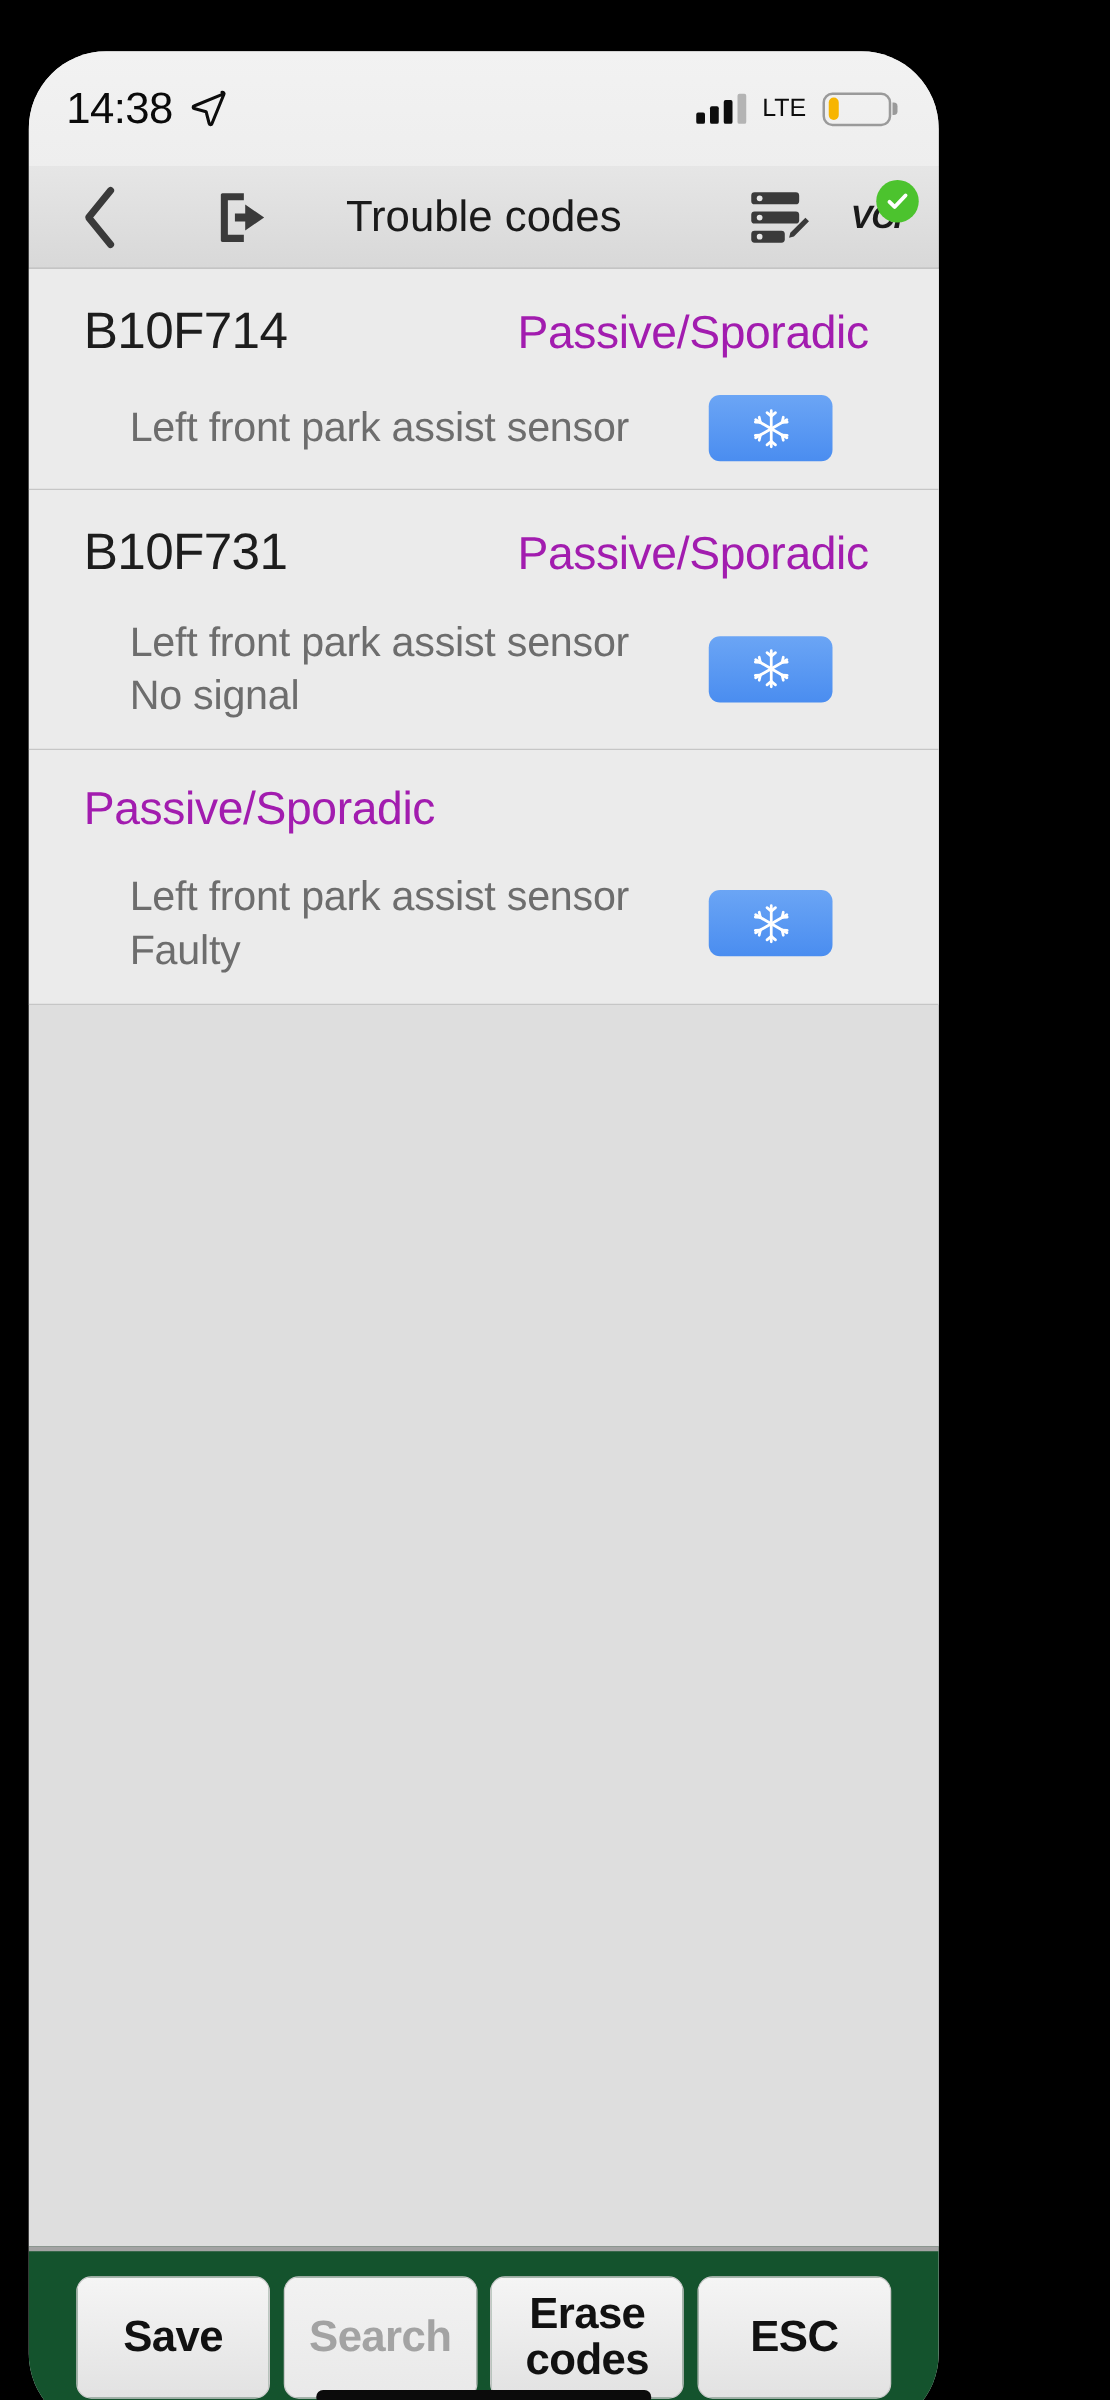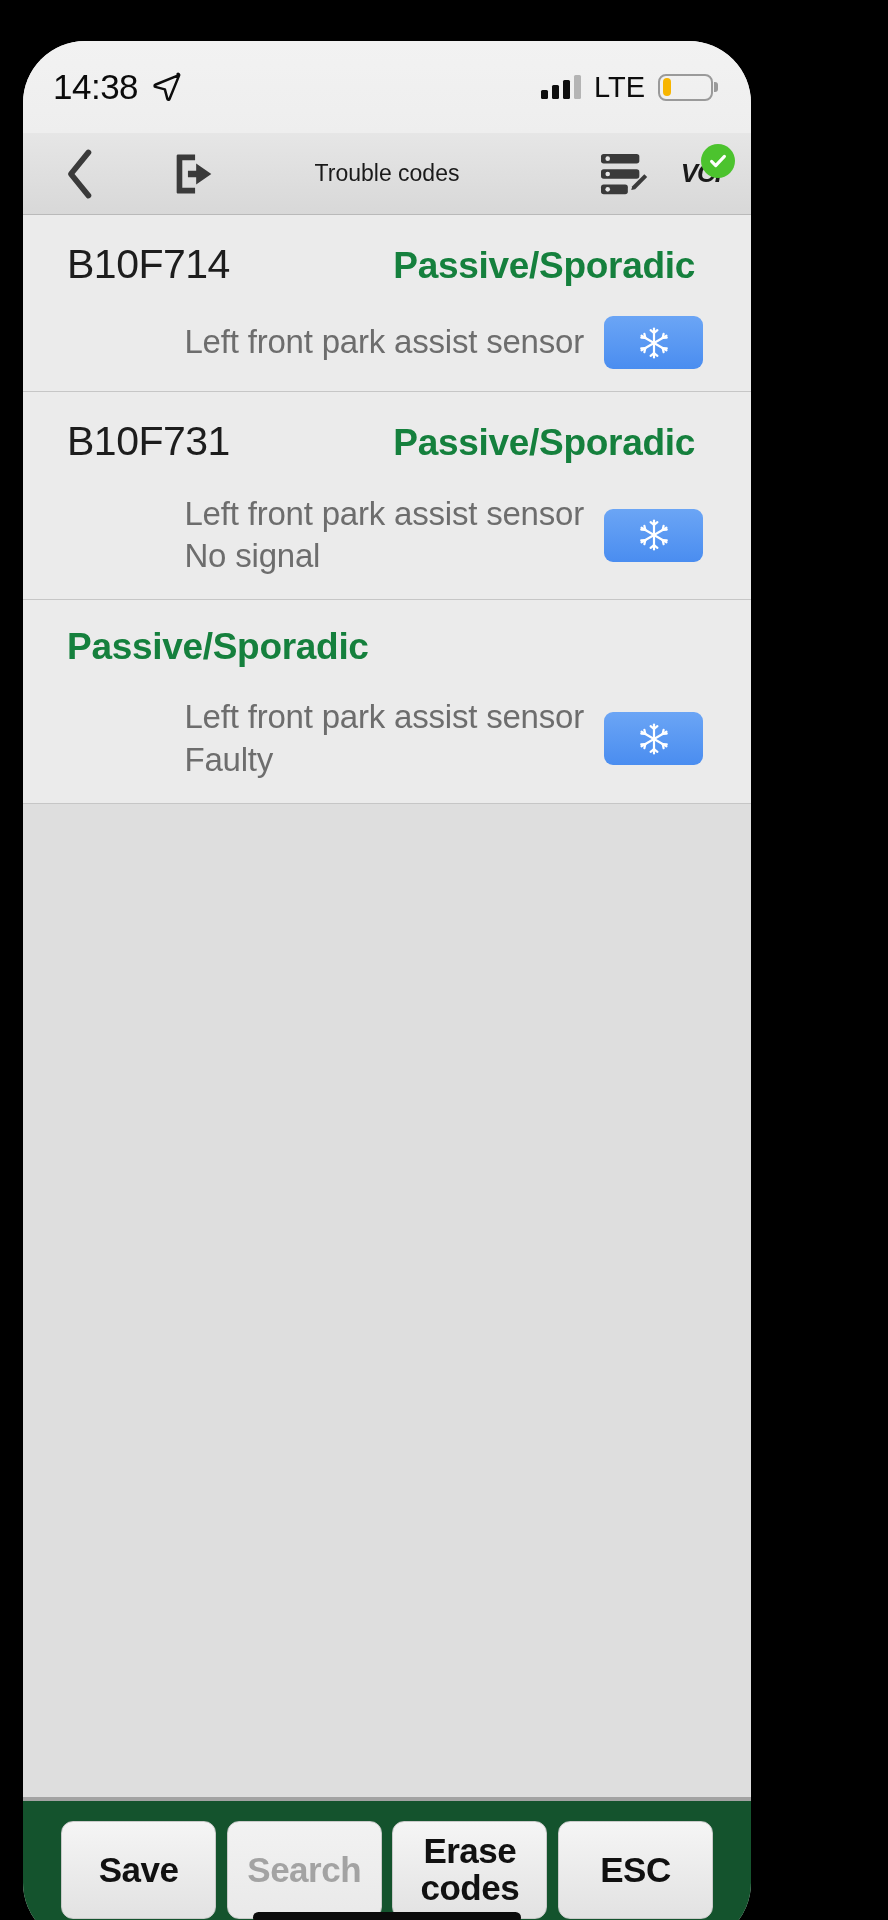--- a/index.html
+++ b/index.html
@@ -42,21 +42,21 @@
   .sb-right {
     margin-left:auto;
     display:flex; align-items:center; gap:13px;
   }
   .sig { display:flex; align-items:flex-end; gap:4px; height:24px; }
   .sig i { display:block; width:7px; background:#0d0d0d; border-radius:1.5px; }
   .sig i:nth-child(1){ height:9px; }
   .sig i:nth-child(2){ height:14px; }
   .sig i:nth-child(3){ height:19px; }
   .sig i:nth-child(4){ height:24px; background:#b4b4b4; }
-  .lte { font-size:29px; font-weight:500; color:#0d0d0d; letter-spacing:0px; }
+  .lte { font-size:20px; font-weight:500; color:#0d0d0d; letter-spacing:0px; }
   .batt {
     position:relative;
     width:55px; height:27px;
     border:2.5px solid #9a9a9a;
     border-radius:8px;
     display:flex; align-items:center;
     padding:2.5px;
   }
   .batt::after{
     content:"";
@@ -79,21 +79,21 @@
   }
   .nav-btn {
     display:flex; align-items:center; justify-content:center;
     height:66px;
   }
   .nav-back { width:52px; }
   .nav-exit { width:70px; margin-left:54px; }
   #nav-title {
     position:absolute; left:0; right:0;
     text-align:center;
-    font-size:23px; color:#1a1a1a; font-weight:400;
+    font-size:35px; color:#1a1a1a; font-weight:400;
     pointer-events:none;
   }
   .nav-right { margin-left:auto; display:flex; align-items:center; gap:32px; position:relative; z-index:2;}
   .vci-wrap { position:relative; padding-right:4px; }
   .vci-text {
     font-size:26px; font-weight:bold; font-style:italic;
     color:#1a1a1a; letter-spacing:-1px;
     font-family:"Liberation Sans", sans-serif;
   }
   .vci-badge {
@@ -112,26 +112,26 @@
   }
   .dtc-top {
     display:flex; align-items:baseline; justify-content:space-between;
     padding-right:8px;
   }
   .dtc-code {
     font-size:41px; font-weight:500; color:#1d1d1d;
     letter-spacing:-0.5px;
   }
   .dtc-status {
-    font-size:37px; color:#15803d; font-weight:700;
+    font-size:37px; color:#a21caf; font-weight:400;
     letter-spacing:-0.3px;
   }
   .dtc-bottom {
     margin-top:28px;
-    display:flex; align-items:center; justify-content:flex-end;
+    display:flex; align-items:center; justify-content:center;gap:44px;
   }
   .dtc-desc {
     font-size:33px; color:#6d6d6d; line-height:1.28;
     letter-spacing:-0.2px;
   }
   .freeze-btn {
     flex:0 0 auto;
     width:99px; height:53px;
     border-radius:9px;
     background:linear-gradient(180deg,#6ba5f5 0%,#4a8df0 100%);

